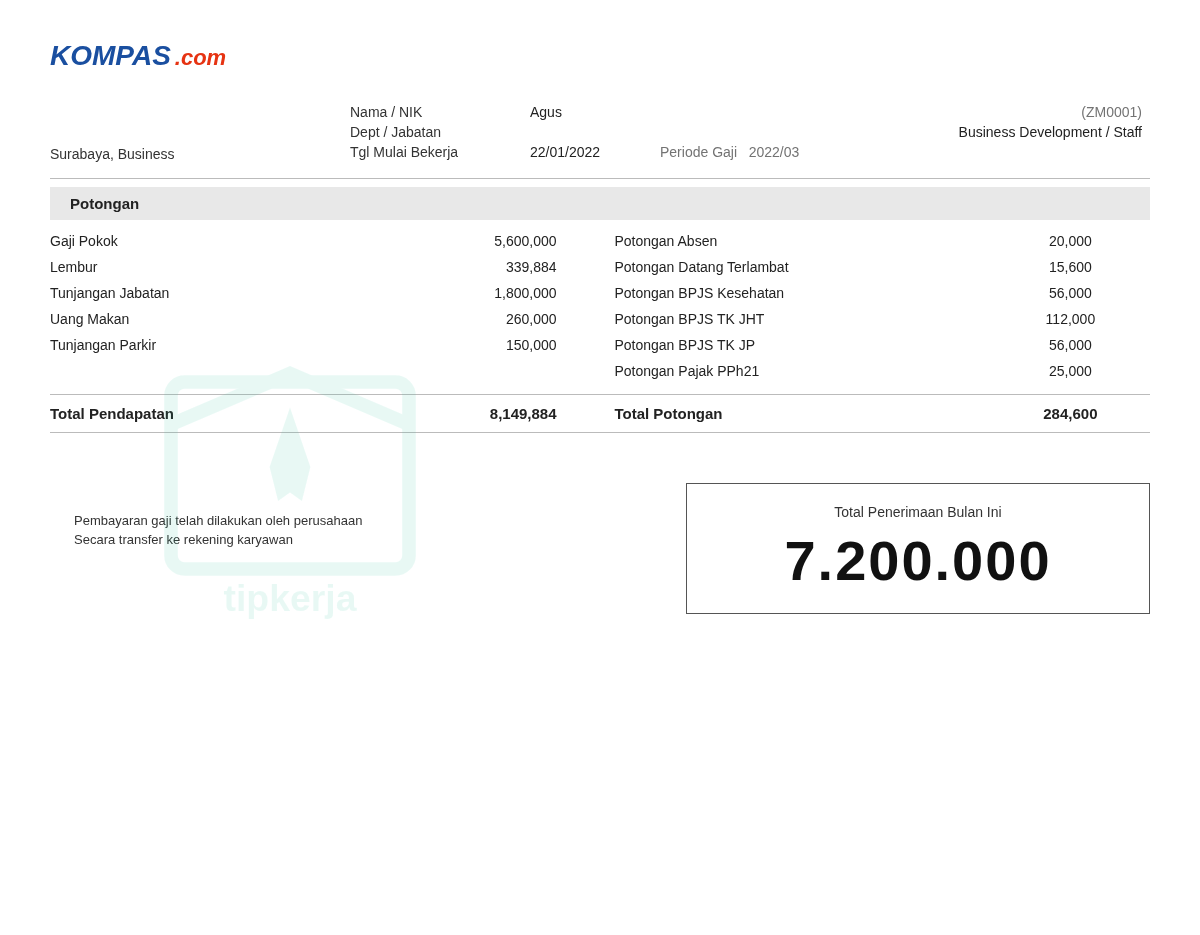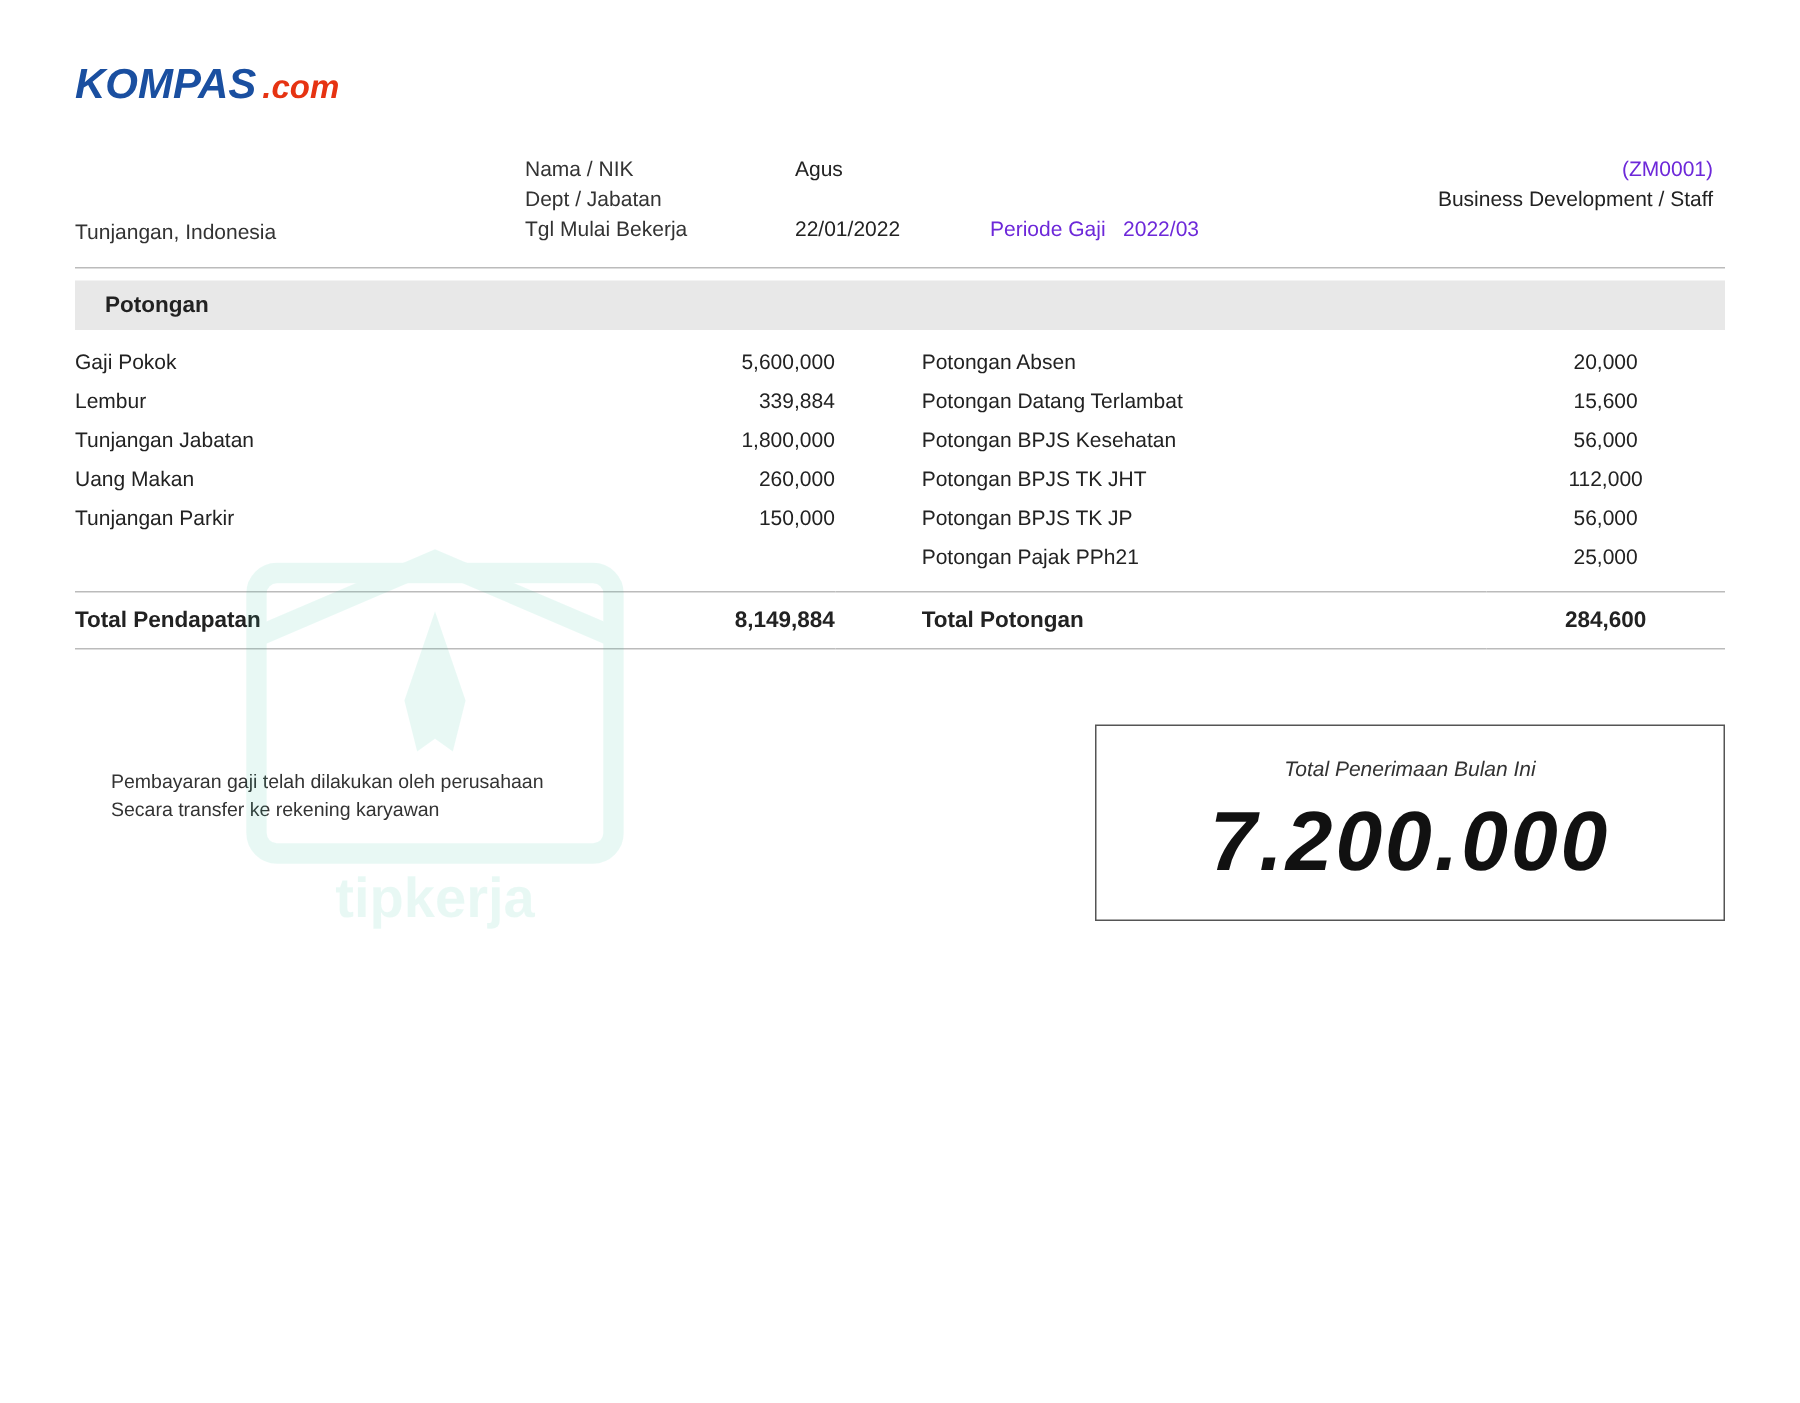--- a/index.html
+++ b/index.html
@@ -66,21 +66,21 @@
       padding: 2px 8px 2px 0;
       vertical-align: top;
       font-size: 14px;
       margin-left: 21px;
     }
     .info-table .label-col {
       width: 180px;
       color: #333;
     }
     .info-table .value-col {
-      color: #6d28d9;
+      color: #737373;
       text-align: right;
     }
     .location-text {
       font-size: 14px;
       color: #333;
     }
 
     
     .divider {
       border: none;
@@ -153,25 +153,24 @@
       display: flex;
       margin-top: 50px;
       align-items: flex-start;
       margin-left: 24px;
     }
     .bottom-left {
       flex: 1;
       padding-top: 30px;
     }
     .bottom-right {
-      width: 420px;
+      width: 464px;
       border: 1.5px solid #555;
       padding: 20px 30px 20px 30px;
       text-align: center;
-      font-style: italic;
     }
     .total-label-text {
       font-size: 14px;
       color: #333;
       margin-bottom: 8px;
     }
     .total-amount {
       font-size: 56px;
       font-weight: bold;
       color: #111;
@@ -212,21 +211,21 @@
   </svg>
 
   <div class="header">
     <div>
       <span class="logo-kompas">KOMPAS</span><span class="logo-com">.com</span>
     </div>
   </div>
 
   <div class="info-section">
     <div class="info-left">
-      <span class="location-text">Tunjangan, Indonesia</span>
+      <span class="location-text">Surabaya, Business</span>
     </div>
     <div class="info-right">
       <table class="info-table">
         <tbody>
             <tr>
           <td class="label-col">Nama / NIK</td>
           <td style="width:120px;">Agus</td>
           <td class="value-col">(ZM0001)</td>
         </tr>
         <tr>

